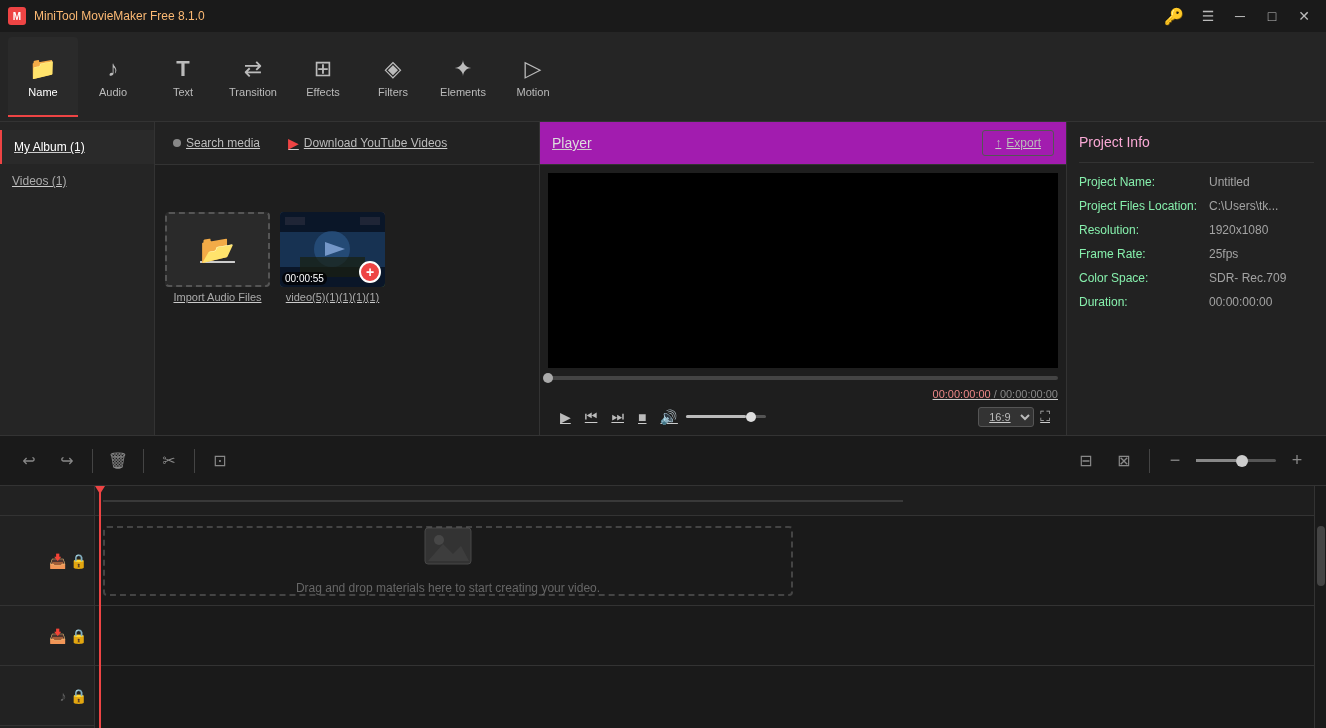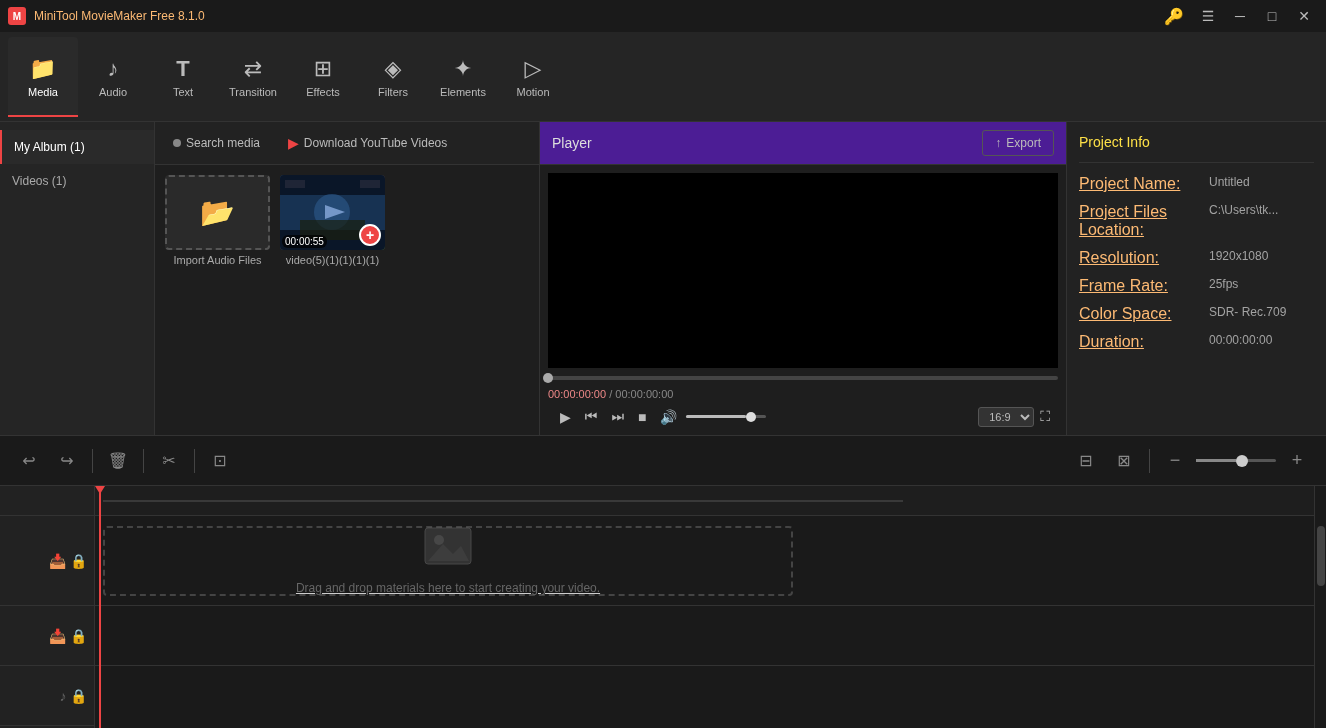--- a/index.html
+++ b/index.html
@@ -90,20 +90,21 @@
       color: #fff;
       border-left: 2px solid #e44;
       background: #2a2a2a;
     }
 
     
     #media-area {
       flex: 1;
       display: flex;
       flex-direction: column;
+      gap: 37px;
     }
     #media-toolbar {
       display: flex;
       align-items: center;
       padding: 8px;
       gap: 8px;
       border-bottom: 1px solid #333;
       background: #222;
     }
     .media-toolbar-btn {
@@ -177,21 +178,21 @@
     #player-panel {
       flex: 1;
       background: #1e1e1e;
       display: flex;
       flex-direction: column;
     }
     #player-header {
       display: flex; align-items: center;
       padding: 8px 12px;
       border-bottom: 1px solid #333;
-      background: #4c1d95;
+      background: #a21caf;
     }
     #player-title { font-size: 14px; color: #ddd; flex: 1; }
     #export-btn {
       display: flex; align-items: center; gap: 5px;
       padding: 5px 12px;
       border: 1px solid #555; background: transparent;
       color: #bbb; cursor: pointer; border-radius: 3px; font-size: 12px;
     }
     #player-video {
       flex: 1;
@@ -206,21 +207,21 @@
       background: #444; border-radius: 2px;
       position: relative; cursor: pointer;
       margin-bottom: 8px;
     }
     #progress-fill { width: 0%; height: 100%; background: #888; border-radius: 2px; }
     #progress-thumb {
       width: 10px; height: 10px; border-radius: 50%;
       background: #aaa; position: absolute; top: -3px; left: 0;
       transform: translateX(-50%);
     }
-    .time-display { font-size: 11px; color: #e88; text-align: left; margin-bottom: 6px; }
+    .time-display { font-size: 11px; color: #e88; text-align: right; margin-bottom: 6px; }
     .time-display span { color: #888; }
     #player-controls {
       display: flex; align-items: center; gap: 6px;
       padding: 0 8px 8px;
     }
     .ctrl-btn {
       background: none; border: none; color: #bbb;
       cursor: pointer; font-size: 14px; padding: 2px 4px;
     }
     .volume-slider {
@@ -244,29 +245,29 @@
     .fullscreen-btn { background: none; border: none; color: #bbb; cursor: pointer; font-size: 14px; }
 
     
     #right-panel {
       width: 260px;
       background: #222;
       border-left: 1px solid #333;
       padding: 12px;
     }
     #project-info-title {
-      font-size: 14px; color: #fde047;
+      font-size: 14px; color: #f9a8d4;
       padding-bottom: 12px;
       border-bottom: 1px solid #333;
       margin-bottom: 12px;
     }
     .info-row {
       display: flex; margin-bottom: 10px; align-items: flex-start;
     }
-    .info-label { color: #fdba74; width: 130px; flex-shrink: 0; font-size: 16px; text-decoration: underline; }
+    .info-label { color: #86efac; width: 130px; flex-shrink: 0; font-size: 12px; }
     .info-value { color: #a3a3a3; font-size: 12px; }
 
     
     #bottom-toolbar {
       height: 50px;
       background: #1a1a1a;
       border-top: 1px solid #333;
       display: flex; align-items: center;
       padding: 0 12px; gap: 4px;
     }
@@ -309,21 +310,20 @@
       padding-right: 6px; gap: 4px;
       border-bottom: 1px solid #333;
       color: #666;
     }
     .tl-label-icon { font-size: 14px; cursor: pointer; }
     .tl-track-label.main-track { height: 90px; }
     #timeline-main {
       flex: 1;
       overflow-x: auto;
       position: relative;
-      text-decoration: underline;
     }
     .tl-playhead {
       position: absolute; top: 0; left: 4px;
       width: 2px; height: 100%;
       background: #e44; z-index: 10;
     }
     .tl-playhead::before {
       content: '';
       position: absolute; top: 0; left: -4px;
       border-left: 5px solid transparent;
@@ -365,41 +365,42 @@
       flex-direction: column;
     }
     #content-area {
       display: flex;
       flex: 1;
       overflow: hidden;
     }
     #left-and-player {
       display: flex;
       flex: 1;
+      text-decoration: underline;
     }
   </style>
 </head>
 <body>
 
 <div id="titlebar">
   <div class="app-icon">M</div>
   <span class="title">MiniTool MovieMaker Free 8.1.0</span>
   <div class="key-icon">🔑</div>
   <div class="win-controls">
     <button class="win-btn">☰</button>
     <button class="win-btn">─</button>
     <button class="win-btn">□</button>
     <button class="win-btn close">✕</button>
   </div>
 </div>
 
 <div id="toolbar">
   <button class="tool-btn active">
     <span class="tool-icon">📁</span>
-    <span>Media</span>
+    <span>Name</span>
   </button>
   <button class="tool-btn">
     <span class="tool-icon">♪</span>
     <span>Audio</span>
   </button>
   <button class="tool-btn">
     <span class="tool-icon" style="font-weight:bold;font-size:22px;">T</span>
     <span>Text</span>
   </button>
   <button class="tool-btn">

